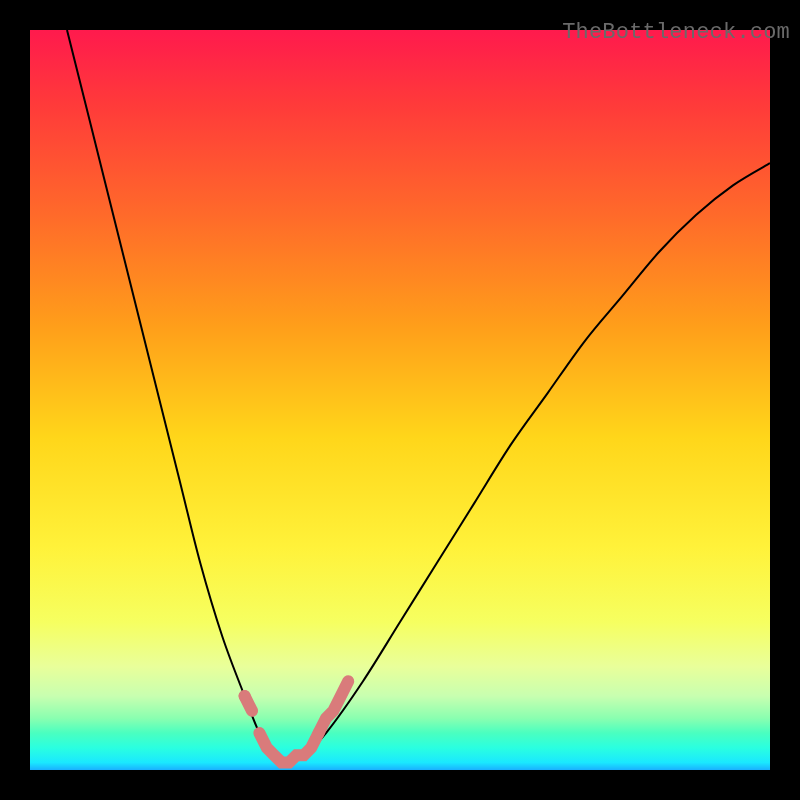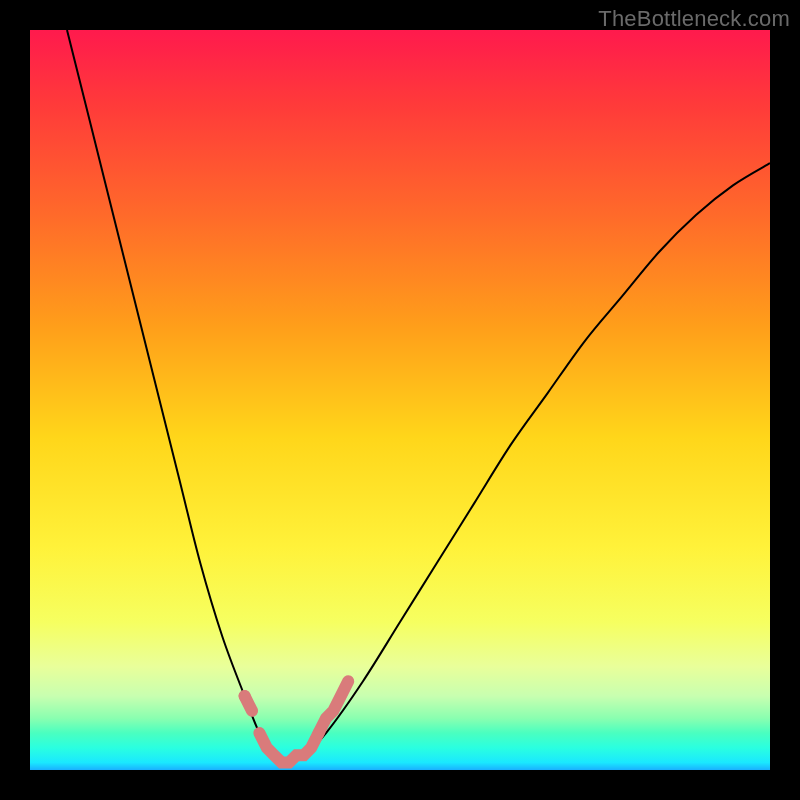--- a/index.html
+++ b/index.html
@@ -29,27 +29,28 @@
       #c8ffb0 90%,
       #8affb0 93%,
       #4affc0 95%,
       #2affe0 97%,
       #1ae8ff 99%,
       #1ab0ff 100%
     );
   }
   .watermark {
     position: absolute;
-    top: 6px;
+    top: 20px;
     right: 10px;
     color: #6a6a6a;
     font-size: 22px;
     font-weight: 500;
     letter-spacing: 0.2px;
     z-index: 10;
+    font-family: Liberation Mono, monospace;
   }
   svg.curves {
     position: absolute;
     left: 30px;
     top: 30px;
     width: 740px;
     height: 740px;
     overflow: visible;
   }
   .curve-main {

